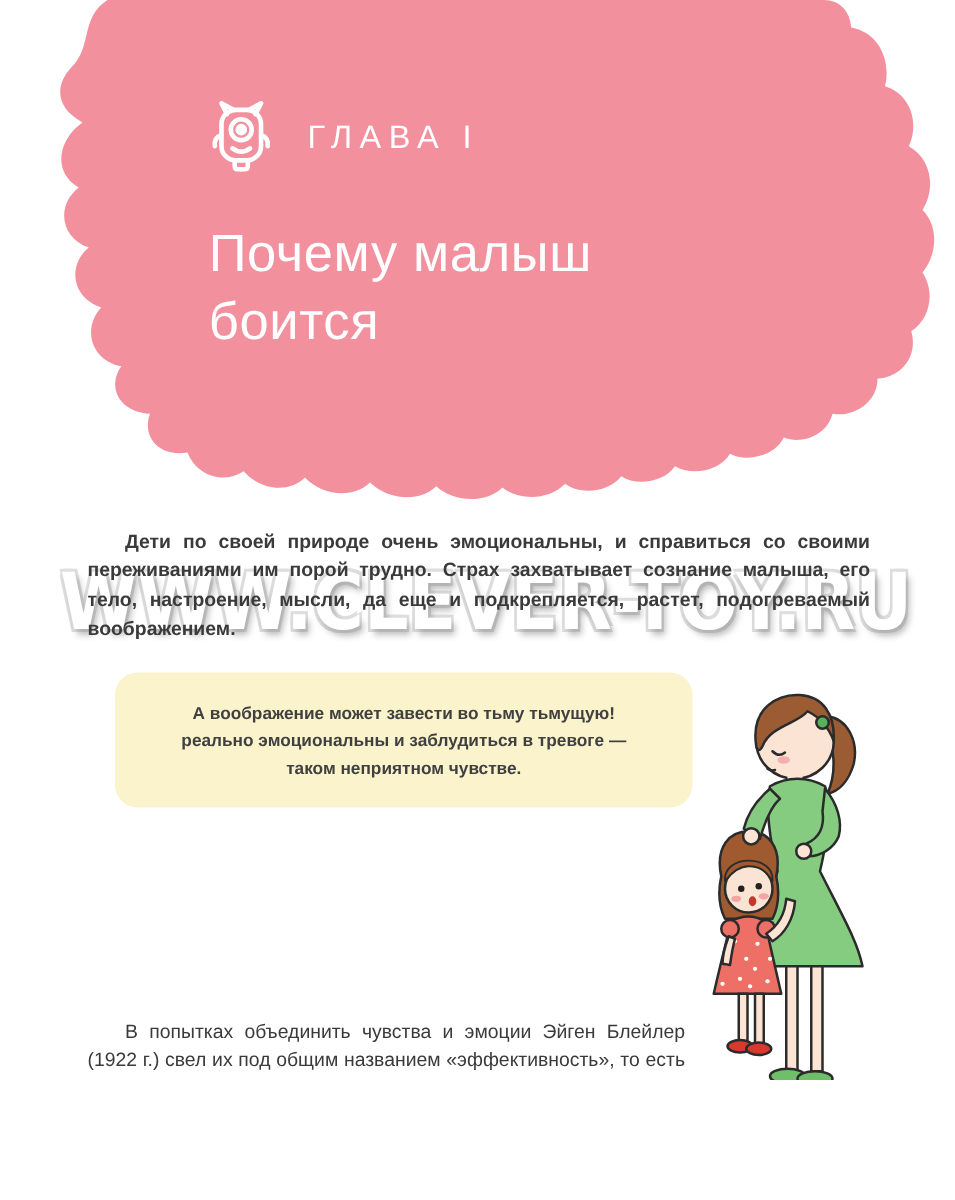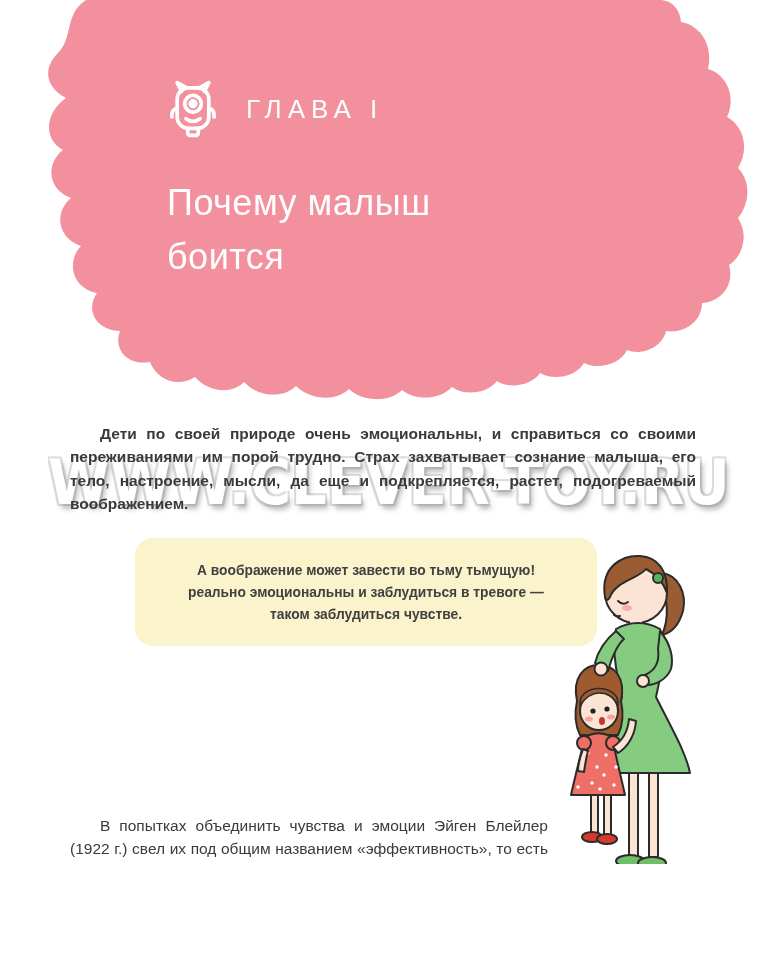--- a/index.html
+++ b/index.html
@@ -12,21 +12,21 @@
   .blob-wrap{position:absolute;left:0;top:0;width:764px;height:415px;}
   .chapter-row{
     position:absolute;left:166px;top:80px;display:flex;align-items:center;gap:26px;
   }
   .monster{width:54px;height:58px;}
   .chapter-label{
     color:#ffffff;font-size:26px;font-weight:400;letter-spacing:6px;
   }
   .chapter-title{
     position:absolute;left:167px;top:176px;width:340px;
-    color:#ffffff;font-size:36px;line-height:54px;font-weight:300;
+    color:#ffffff;font-size:42px;line-height:54px;font-weight:300;
     letter-spacing:0.5px;
   }
   
   .para{
     position:absolute;text-align:justify;text-indent:30px;
     font-size:15.5px;line-height:23.5px;color:#3a3a3a;
   }
   .para-1{left:70px;top:406px;width:626px;font-weight:bold;}
   .para-2{left:70px;top:704px;width:472px;}
   .para-3{left:70px;top:798px;width:478px;}
@@ -39,21 +39,21 @@
     text-shadow:
       3px 4px 5px rgba(110,110,110,.55),
       -2px -2px 0 #d6d6d6, 2px -2px 0 #d6d6d6,
       -2px 2px 0 #d6d6d6, 2px 2px 0 #d6d6d6,
       0 0 2px #c9c9c9;
   }
   
   .callout{
     position:absolute;left:92px;top:538px;width:462px;box-sizing:border-box;
     background:#faf3cb;border-radius:18px;padding:22px 20px 20px 20px;
-    text-align:center;font-size:13.8px;line-height:22px;font-weight:700;color:#404040;margin-left:43px;
+    text-align:center;font-size:13.8px;line-height:22px;font-weight:700;color:#404040;
   }
   
   .illustration{position:absolute;left:550px;top:545px;width:205px;height:345px;}
   
   .page-number{
     position:absolute;left:662px;top:888px;width:30px;text-align:center;
     font-size:13.5px;color:#5a5a5a;
   }
 </style>
 </head>
@@ -94,21 +94,21 @@
     <div class="chapter-title">Почему малыш боится</div>
   </div>
 
   <div class="watermark">WWW.CLEVER-TOY.RU</div>
 
   <p class="para para-1">Дети по своей природе очень эмоциональны, и справиться со своими переживаниями им порой трудно. Страх захватывает сознание малыша, его тело, настроение, мысли, да еще и подкрепляется, растет, подогреваемый воображением.</p>
 
   <div class="callout">
     <div>А воображение может завести во тьму тьмущую!</div>
     <div>реально эмоциональны и заблудиться в тревоге —</div>
-    <div>таком заблудиться чувстве.</div>
+    <div>таком неприятном чувстве.</div>
   </div>
 
   <p class="para para-3">В попытках объединить чувства и эмоции Эйген Блейлер (1922 г.) свел их под общим названием «эффективность», то есть как ребенок реагирует на окружающий мир — адекватно происходящему или не справляется со своими переживаниями и страхами.</p>
 
   <svg class="illustration" viewBox="0 0 205 345" role="img" aria-label="Мама в зелёном платье успокаивает испуганную девочку в розовом платье в горошек">
     <g stroke="#2b2b2b" stroke-width="2" stroke-linejoin="round" stroke-linecap="round">
 
       <path d="M112 28 C 128 30 137 48 133 66 C 129 80 121 88 112 90 C 119 74 119 50 108 38 Z" fill="#9B5B33"></path>
 
       <ellipse cx="86" cy="48" rx="31" ry="30" fill="#FBE4D3"></ellipse>

